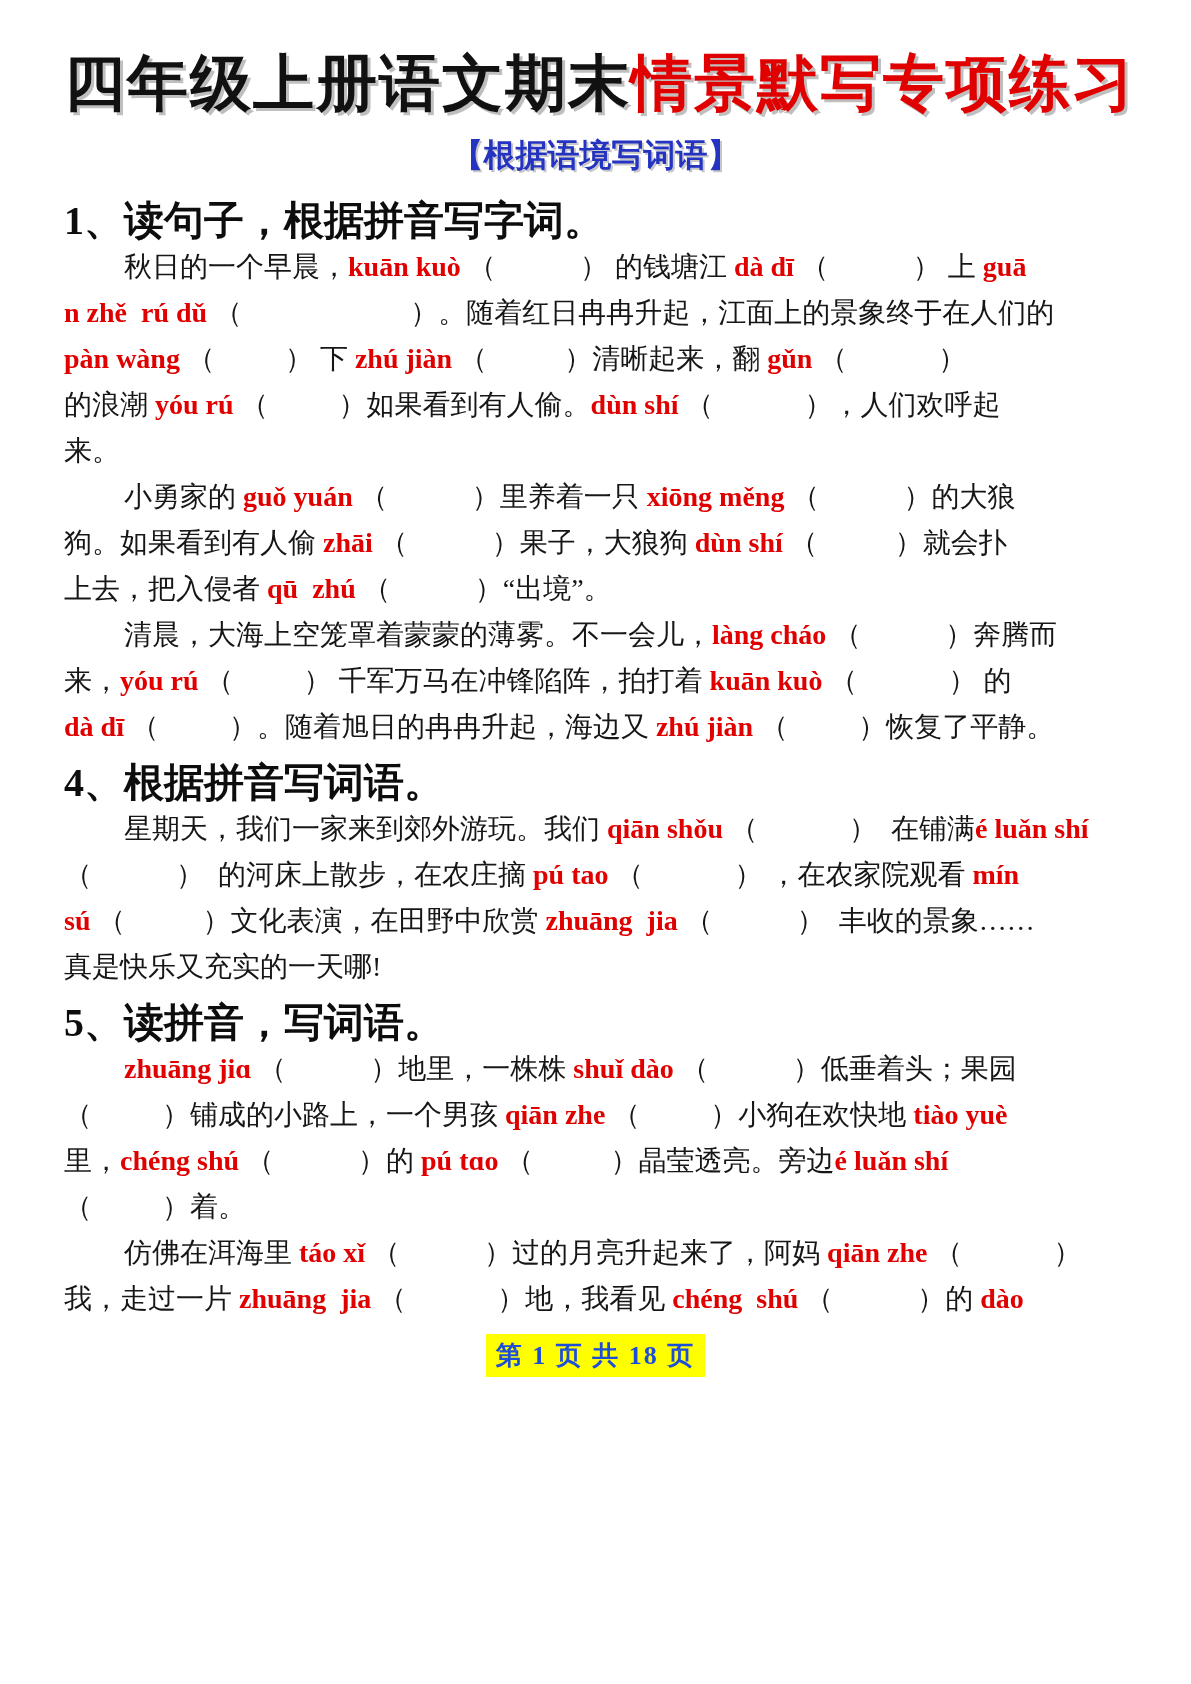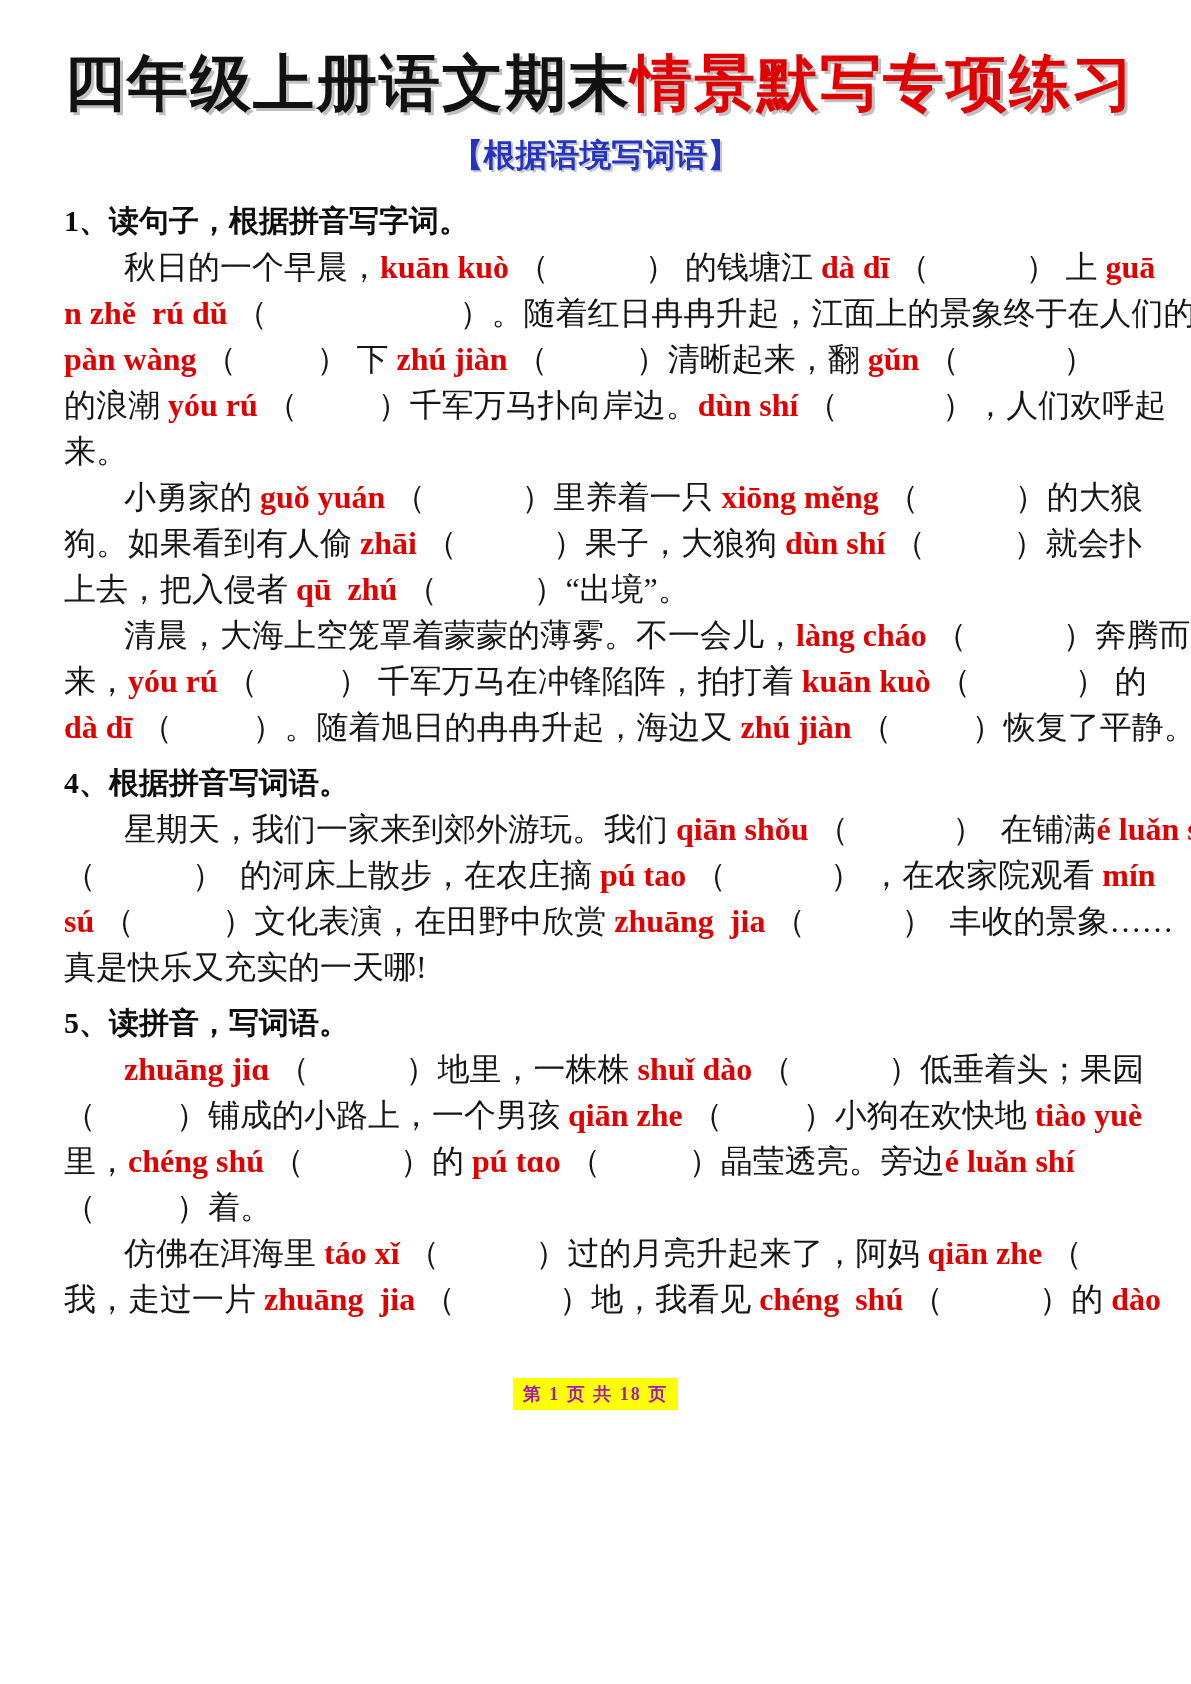--- a/index.html
+++ b/index.html
@@ -16,50 +16,50 @@
     line-height:1.18; margin-top:8px; white-space:nowrap;
     text-shadow:3px 3px 0 rgba(0,0,0,0.25);
   }
   .title .red { color:var(--title-red,#e10000); }
   .subtitle {
     text-align:center; font-size:32px; font-weight:bold; color:var(--subtitle-blue,#2433c0);
     margin-top:14px; text-shadow:2px 2px 0 rgba(0,0,0,0.22);
   }
   .doc-body { margin-top:20px; }
   .heading {
-    font-size:30px; font-weight:bold; line-height:46px; margin-top:10px;
+    font-size:40px; font-weight:bold; line-height:46px; margin-top:10px;
     white-space:pre; color:#0d0d0d;
   }
   .line {
-    font-size:32px; line-height:46px; white-space:pre; color:#161616;
+    font-size:28px; line-height:46px; white-space:pre; color:#161616;
   }
   .line.indent { text-indent:60px; }
   .pinyin { color:var(--pinyin-red,#e00000); font-weight:bold; }
   .footer-wrap { text-align:center; margin-top:12px; }
   .footer {
-    display:inline-block; background:var(--footer-bg,#ffff00); color:#a21caf;
-    font-size:18px; font-weight:bold; padding:4px 10px; letter-spacing:2px;margin-top:44px;
+    display:inline-block; background:var(--footer-bg,#ffff00); color:#1d4ed8;
+    font-size:26px; font-weight:bold; padding:4px 10px; letter-spacing:2px;
   }
 </style>
 </head>
 <body>
 
 <div class="page">
 
   <div class="title"><span>四年级上册语文期末</span><span class="red">情景默写专项练习</span></div>
 
   <div class="subtitle">【根据语境写词语】</div>
 
   <div class="doc-body">
       <div>
         <div class="heading">1、读句子，根据拼音写字词。</div>
         <div class="line indent"><span class="cn">秋日的一个早晨，</span><span class="pinyin">kuān kuò </span><span class="cn">（            ） 的钱塘江 </span><span class="pinyin">dà dī </span><span class="cn">（            ） 上 </span><span class="pinyin">guā</span></div>
         <div class="line"><span class="pinyin">n zhě  rú dǔ </span><span class="cn">（                        ）。随着红日冉冉升起，江面上的景象终于在人们的</span></div>
         <div class="line"><span class="pinyin">pàn wàng </span><span class="cn">（          ） 下 </span><span class="pinyin">zhú jiàn </span><span class="cn">（           ）清晰起来，翻 </span><span class="pinyin">gǔn </span><span class="cn">（             ）</span></div>
-        <div class="line"><span class="cn">的浪潮 </span><span class="pinyin">yóu rú </span><span class="cn">（          ）千军万马扑向岸边。</span><span class="pinyin">dùn shí </span><span class="cn">（             ），人们欢呼起</span></div>
+        <div class="line"><span class="cn">的浪潮 </span><span class="pinyin">yóu rú </span><span class="cn">（          ）如果看到有人偷。</span><span class="pinyin">dùn shí </span><span class="cn">（             ），人们欢呼起</span></div>
         <div class="line"><span class="cn">来。</span></div>
       </div>
       <div>
         <div class="line indent"><span class="cn">小勇家的 </span><span class="pinyin">guǒ yuán </span><span class="cn">（            ）里养着一只 </span><span class="pinyin">xiōng měng </span><span class="cn">（            ）的大狼</span></div>
         <div class="line"><span class="cn">狗。如果看到有人偷 </span><span class="pinyin">zhāi </span><span class="cn">（            ）果子，大狼狗 </span><span class="pinyin">dùn shí </span><span class="cn">（           ）就会扑</span></div>
         <div class="line"><span class="cn">上去，把入侵者 </span><span class="pinyin">qū  zhú </span><span class="cn">（            ）“出境”。</span></div>
       </div>
       <div>
         <div class="line indent"><span class="cn">清晨，大海上空笼罩着蒙蒙的薄雾。不一会儿，</span><span class="pinyin">làng cháo </span><span class="cn">（            ）奔腾而</span></div>
         <div class="line"><span class="cn">来，</span><span class="pinyin">yóu rú </span><span class="cn">（          ） 千军万马在冲锋陷阵，拍打着 </span><span class="pinyin">kuān kuò </span><span class="cn">（             ） 的</span></div>

